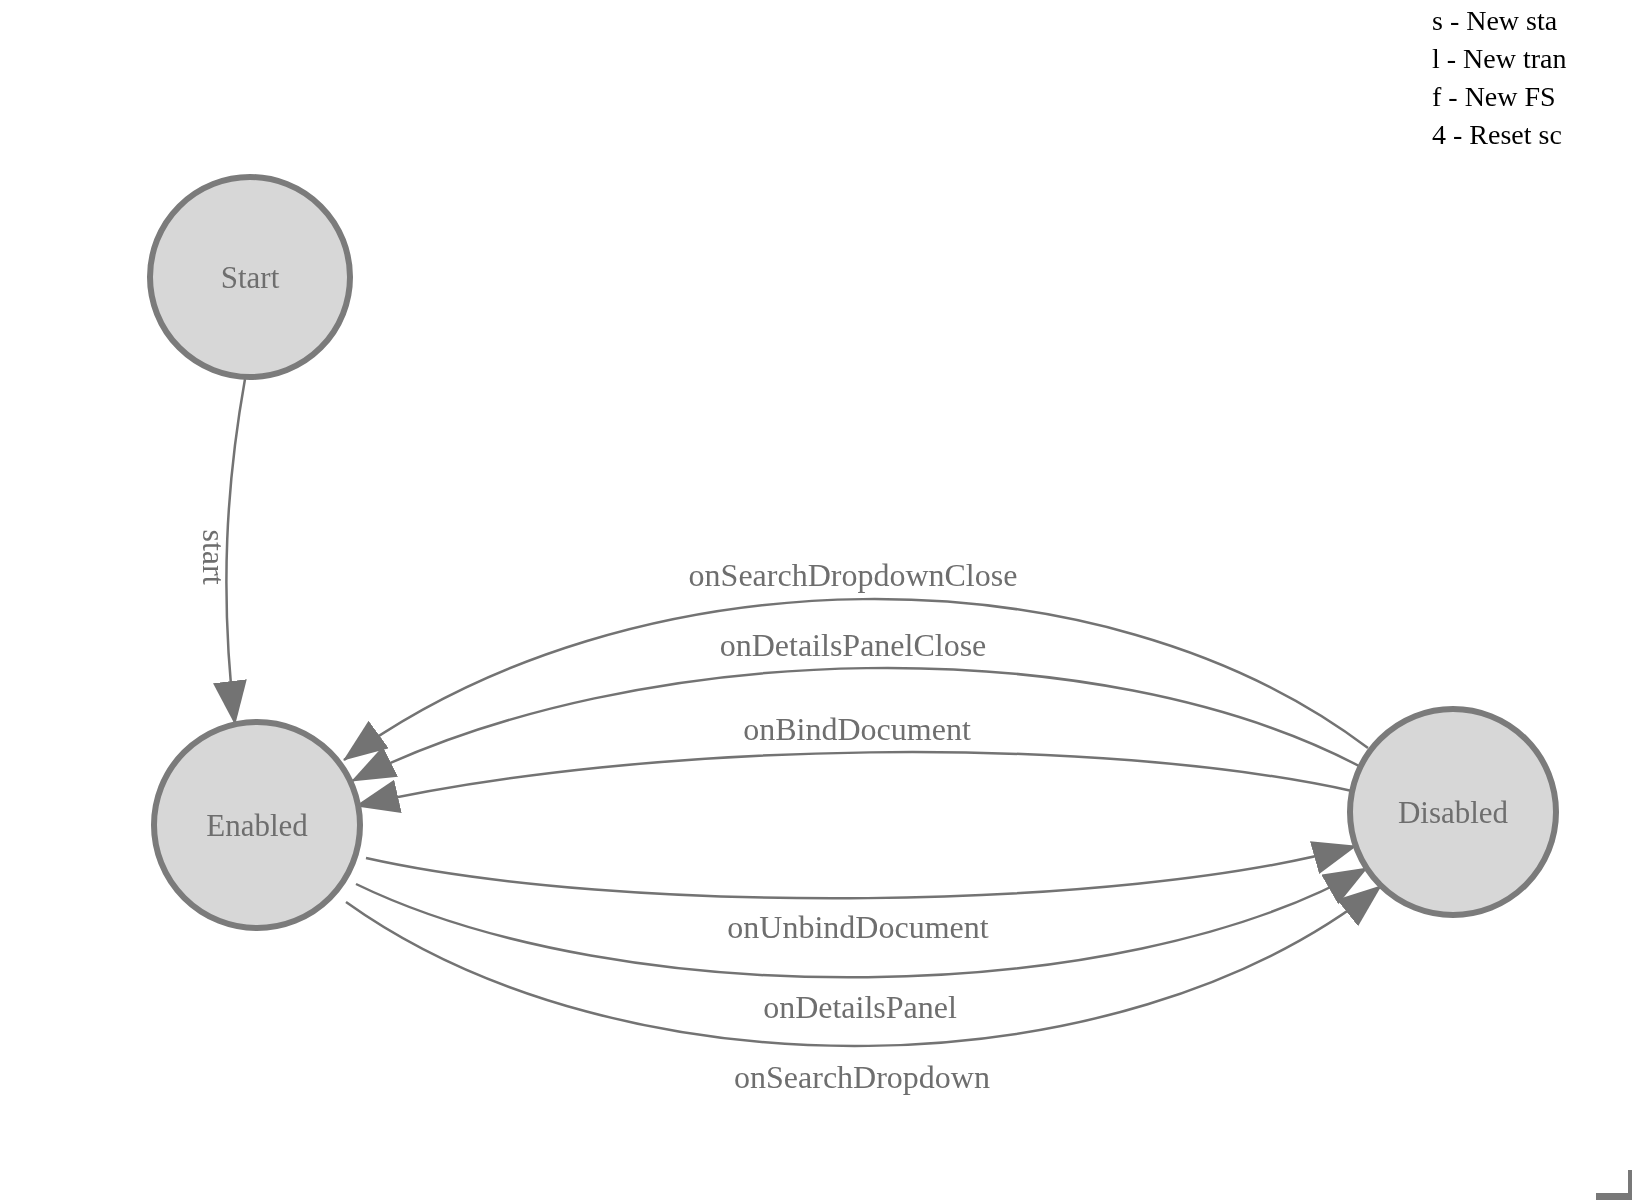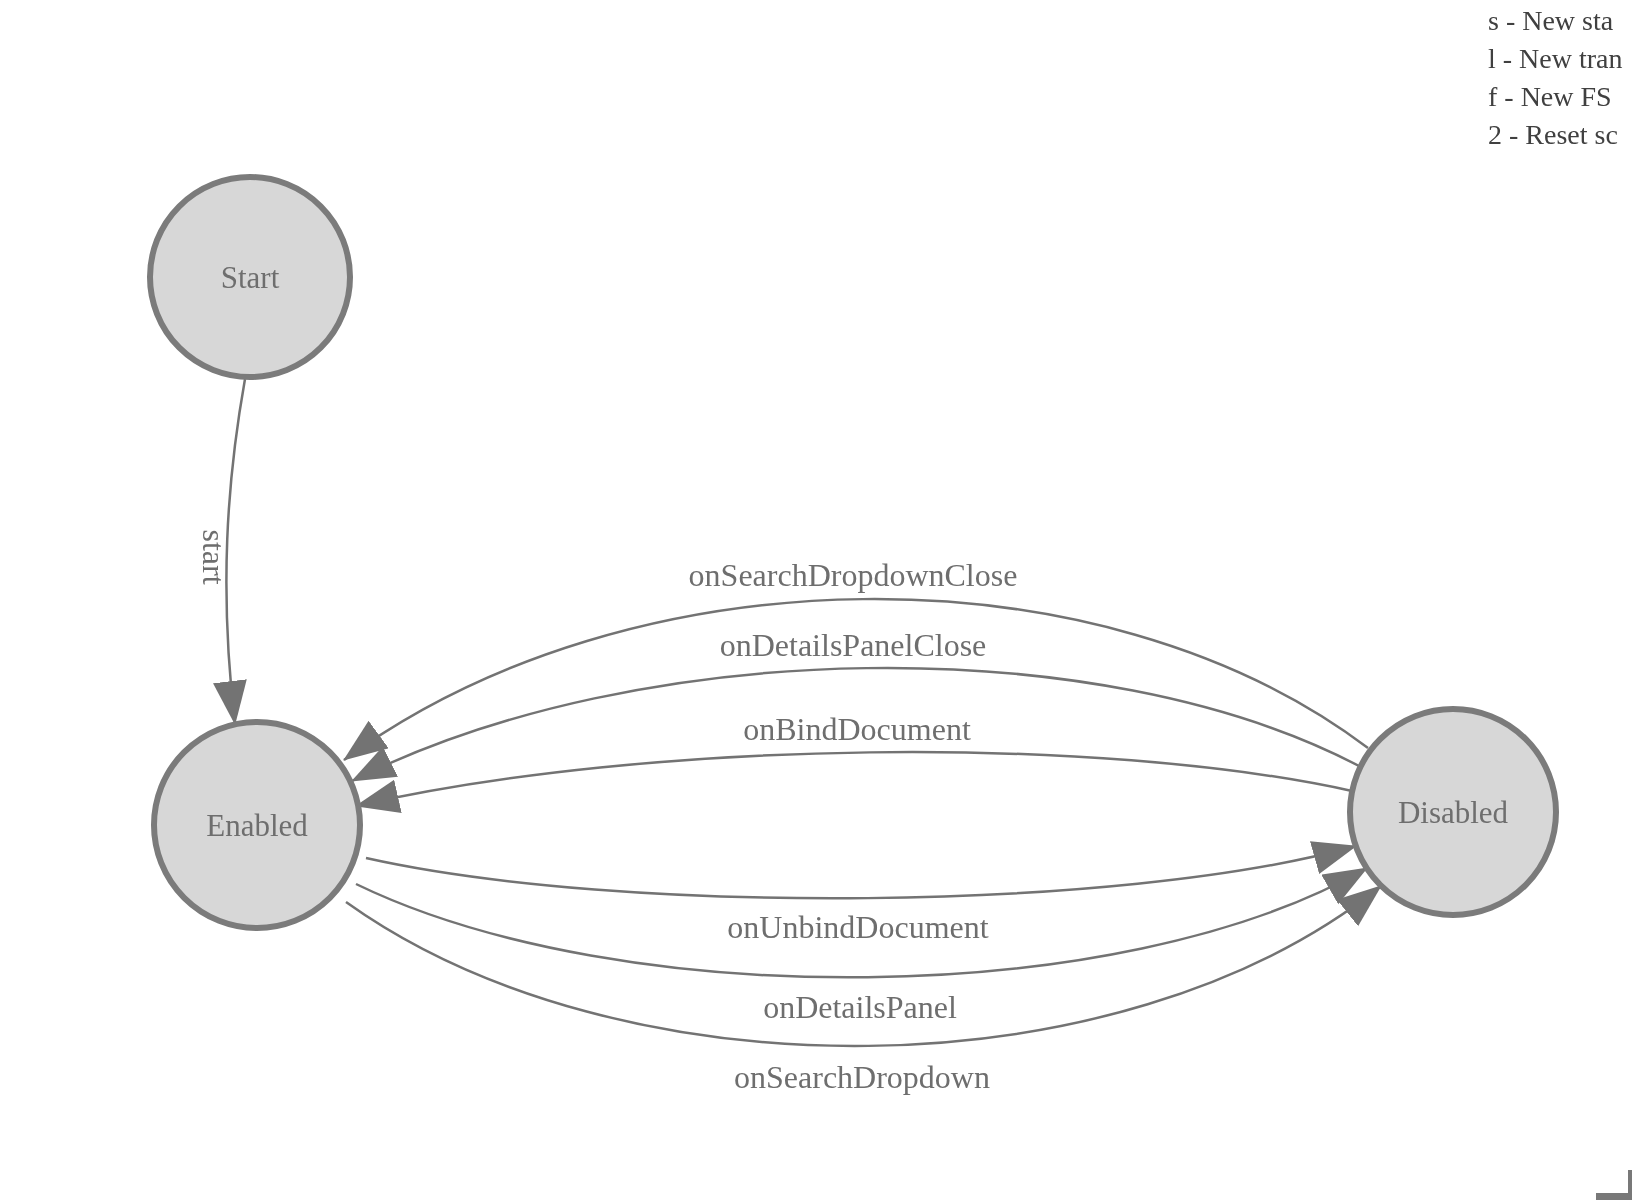--- a/index.html
+++ b/index.html
@@ -36,23 +36,23 @@
     font-size: 31px;
     text-anchor: middle;
   }
   .edge-label {
     fill: #6e6e6e;
     font-size: 32px;
     text-anchor: middle;
   }
   #legend {
     position: absolute;
-    left: 1488px;
+    left: 1432px;
     top: 2px;
-    color: #404040;
+    color: #000000;
     font-size: 28px;
     line-height: 38px;
     white-space: nowrap;
   }
   .corner-bracket {
     fill: #787878;
   }
 </style>
 </head>
 <body>
@@ -105,16 +105,16 @@
     <g>
       <rect class="corner-bracket" x="1628" y="1170" width="4" height="30"></rect>
       <rect class="corner-bracket" x="1596" y="1193" width="36" height="7"></rect>
     </g>
   </svg>
 
   <div id="legend">
     <div>s - New sta</div>
     <div>l - New tran</div>
     <div>f - New FS</div>
-    <div>2 - Reset sc</div>
+    <div>4 - Reset sc</div>
   </div>
 
 </div>
 
 </body></html>

